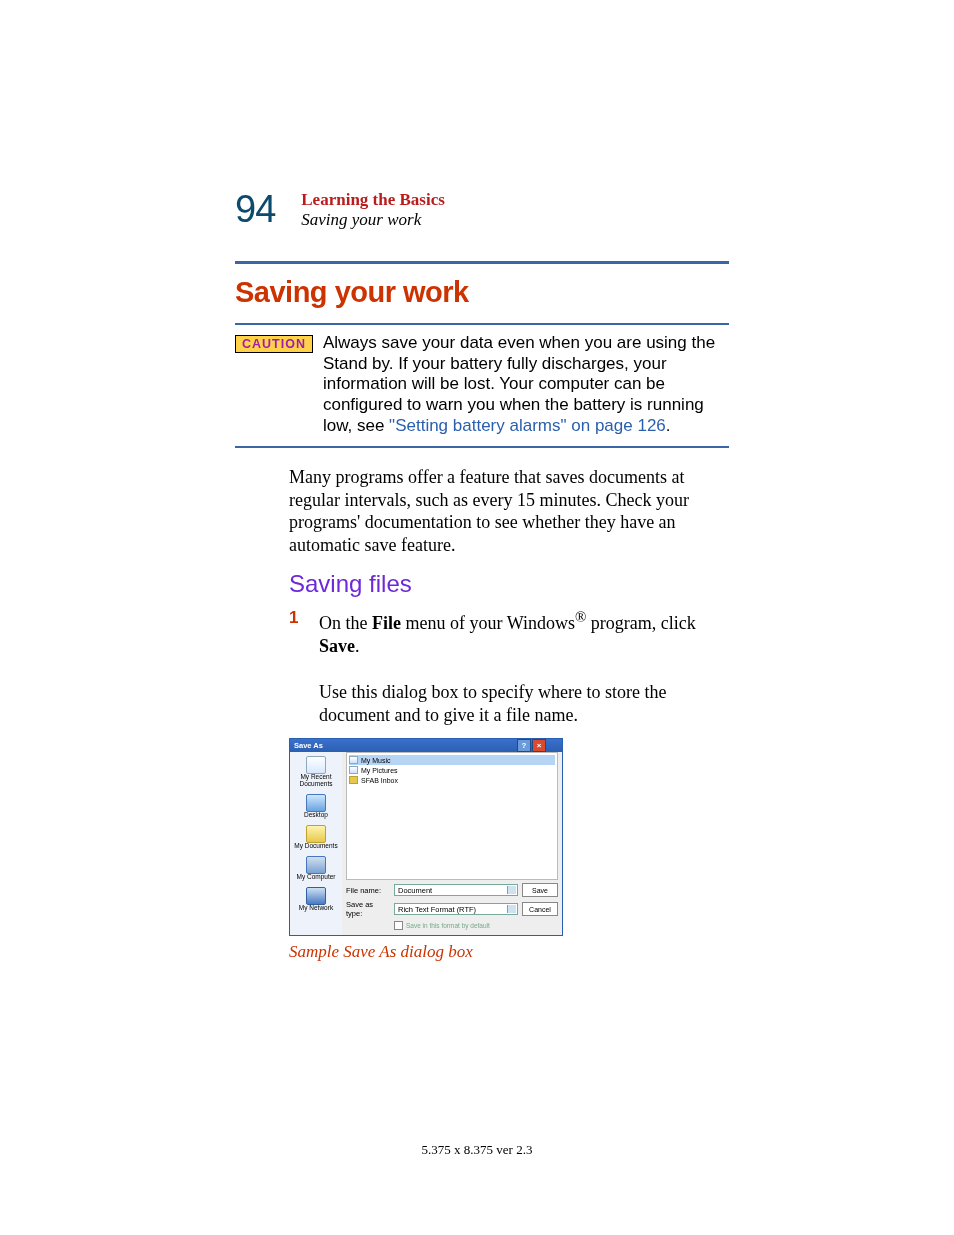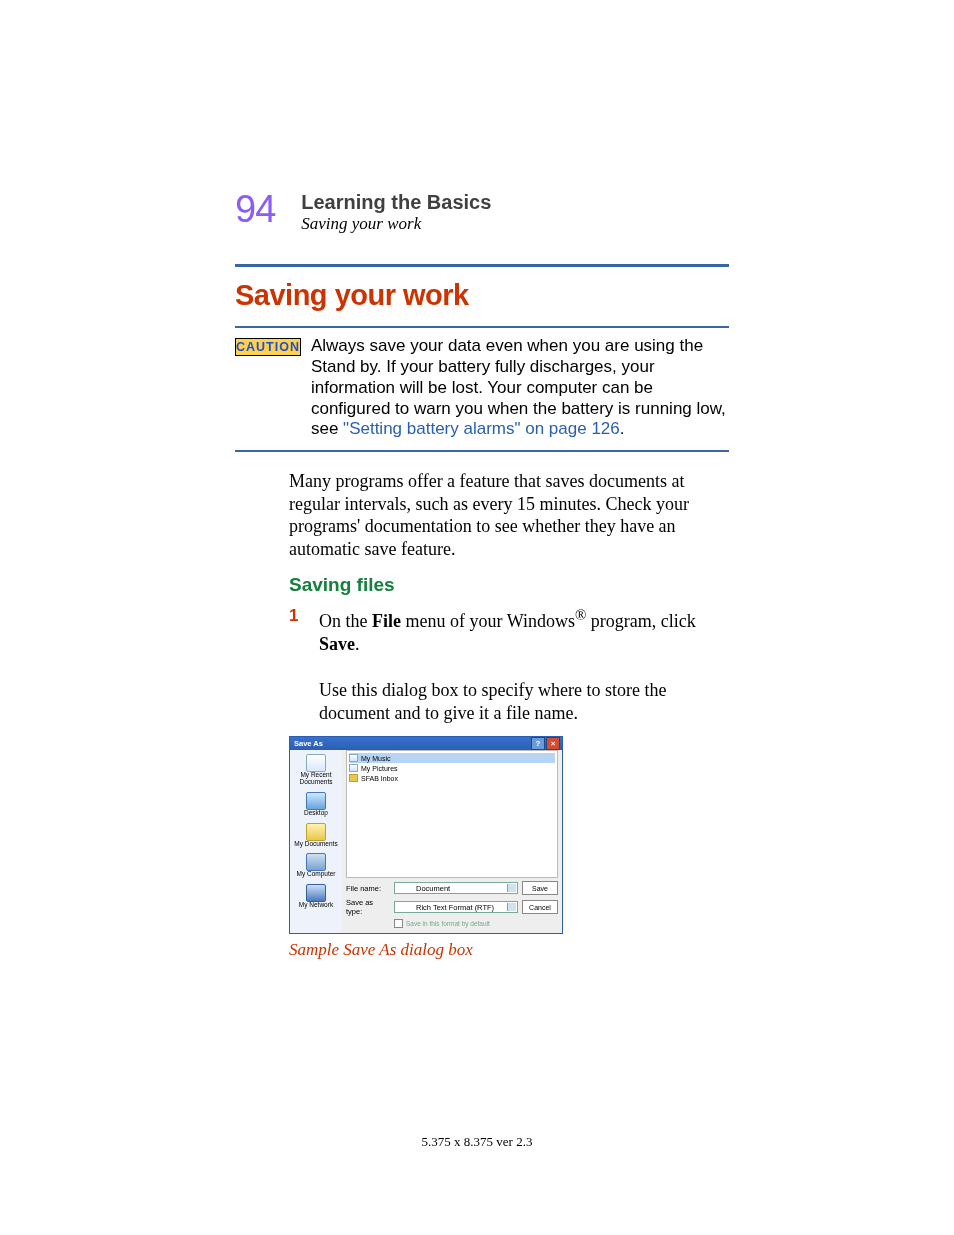--- a/index.html
+++ b/index.html
@@ -18,31 +18,31 @@
   }
   .header-row {
     display: flex;
     align-items: flex-start;
     margin-bottom: 30px;
   }
   .page-number {
     font-family: Arial, Helvetica, sans-serif;
     font-weight: 400;
     font-size: 38px;
-    color: #8b5cf6;
+    color: #0c4a6e;
     line-height: 1;
     letter-spacing: -1px;
     margin-right: 26px;
   }
   .header-text {}
   .chapter-title {
-    font-family: Liberation Sans, sans-serif;
-    font-weight: bold;
-    font-size: 20px;
-    color: #404040;
+    font-family: Liberation Serif, serif;
+    font-weight: bold;
+    font-size: 17px;
+    color: #b91c1c;
     line-height: 1.2;
   }
   .section-sub {
     font-style: italic;
     font-size: 17px;
     color: #000;
     line-height: 1.2;
   }
   .divider {
     border-top: 3px solid #3a66a5;
@@ -68,42 +68,42 @@
     margin: 6px 0 18px 0;
     display: flex;
     align-items: flex-start;
     gap: 10px;
   }
   .caution-badge {
     font-family: Arial, Helvetica, sans-serif;
     font-weight: bold;
     font-size: 12.5px;
     letter-spacing: 1px;
-    color: #1d4ed8;
+    color: #a21caf;
     background: #ffd24a;
     border: 1.5px solid #000;
-    padding: 1px 0;
+    padding: 1px 6px;
     display: inline-block;
     margin-top: 2px;
     flex: none;
   }
   .caution-text {
     font-family: Arial, Helvetica, sans-serif;
     font-size: 17px;
     line-height: 1.22;
     flex: 1;
   }
   .link {
     color: #2a5faf;
   }
   .h2-title {
     font-family: Arial, Helvetica, sans-serif;
-    font-weight: bold;
-    font-size: 19px;
-    color: #15803d;
+    font-weight: normal;
+    font-size: 24px;
+    color: #6d28d9;
     margin: 10px 0 10px 54px;
   }
   .step-row {
     display: flex;
     margin: 0 0 12px 54px;
   }
   .step-num {
     font-family: Arial, Helvetica, sans-serif;
     font-weight: bold;
     color: #c30;
@@ -124,21 +124,21 @@
     margin: 0 0 12px 84px;
   }
   .figure-caption {
     font-style: italic;
     font-size: 17px;
     color: #c30;
     margin: 6px 0 0 54px;
   }
   .footer {
     position: absolute;
-    bottom: 85px;
+    bottom: 77px;
     left: 0;
     width: 954px;
     text-align: center;
     font-size: 13px;
   }
 
   
   .saveas {
     width: 272px;
     margin-left: 54px;
@@ -146,21 +146,21 @@
     font-size: 7.5px;
     border: 1px solid #2a5faf;
     background: #eee;
   }
   .saveas-title {
     background: linear-gradient(#3a70cf, #2a5faf);
     color: #fff;
     display: flex;
     align-items: center;
     height: 13px;
-    padding: 0 2px 0 4px;
+    padding: 0 16px 0 4px;
     font-weight: bold;
   }
   .saveas-title .spacer { flex: 1; }
   .winbtn {
     width: 12px;
     height: 11px;
     display: inline-flex;
     align-items: center;
     justify-content: center;
     font-size: 8px;
@@ -267,21 +267,21 @@
   }
   .form-row { display: flex; align-items: center; gap: 4px; }
   .form-label { width: 44px; }
   .form-input {
     flex: 1;
     background: #fff;
     border: 1px solid #7a9;
     height: 10px;
     display: flex;
     align-items: center;
-    padding: 0 21px;
+    padding: 0 3px;
     position: relative;
   }
   .form-input::after {
     content: "";
     position: absolute;
     right: 1px;
     top: 1px;
     width: 8px;
     height: 8px;
     background: #cfe2f0;

